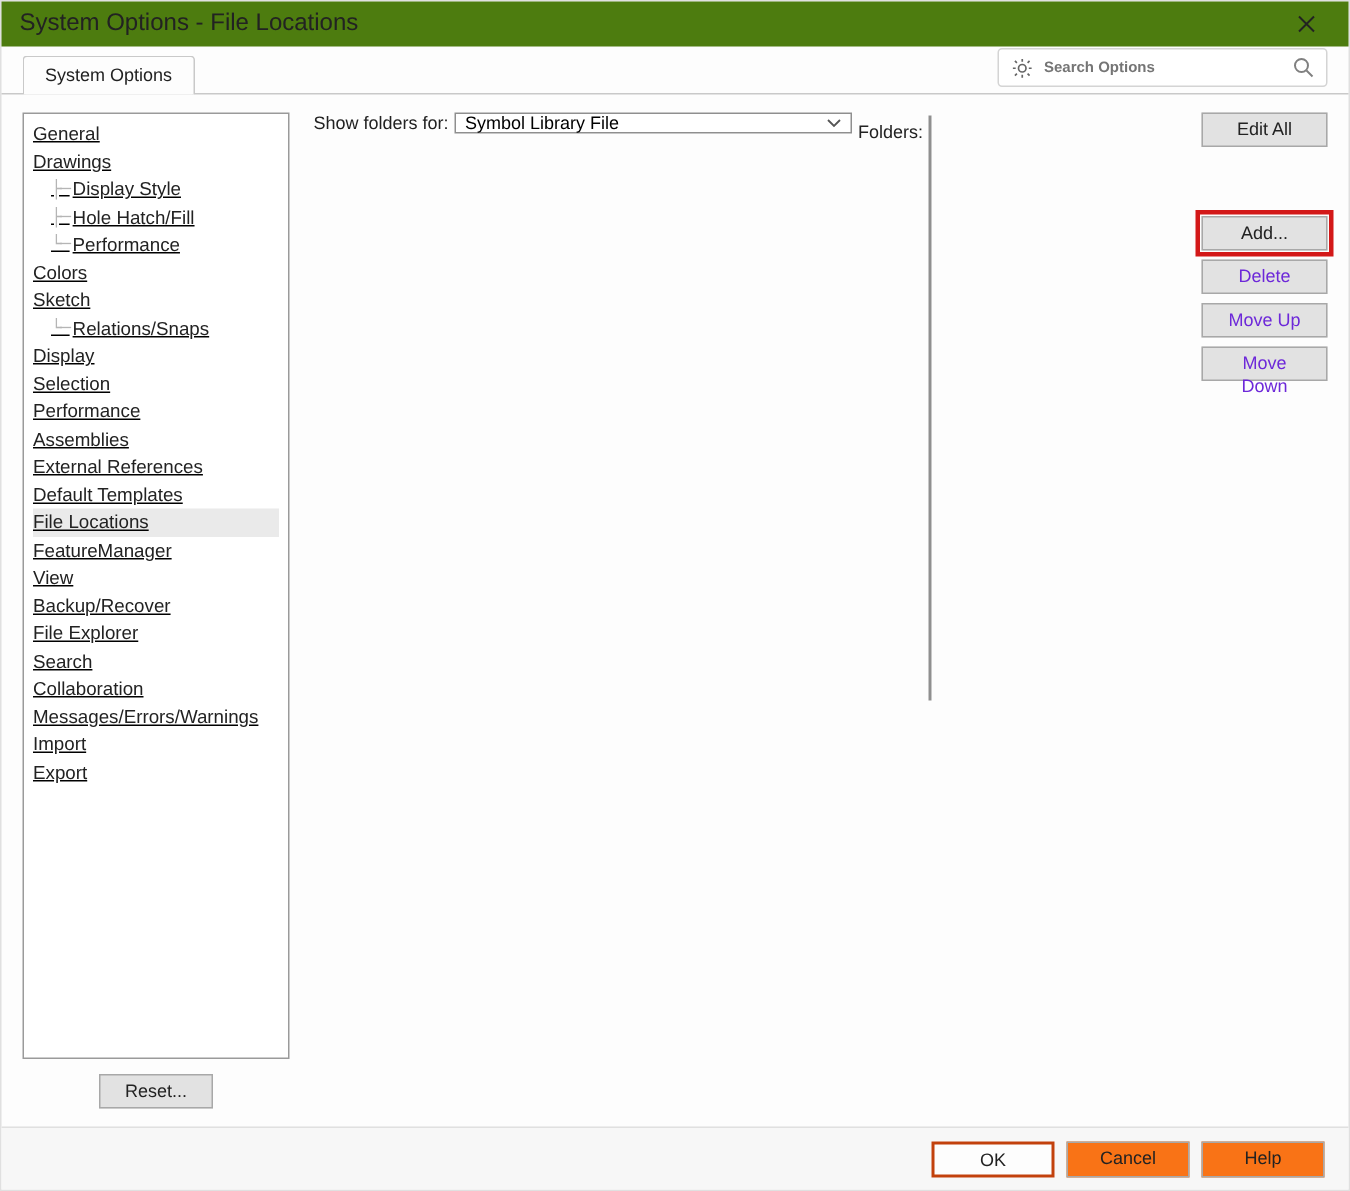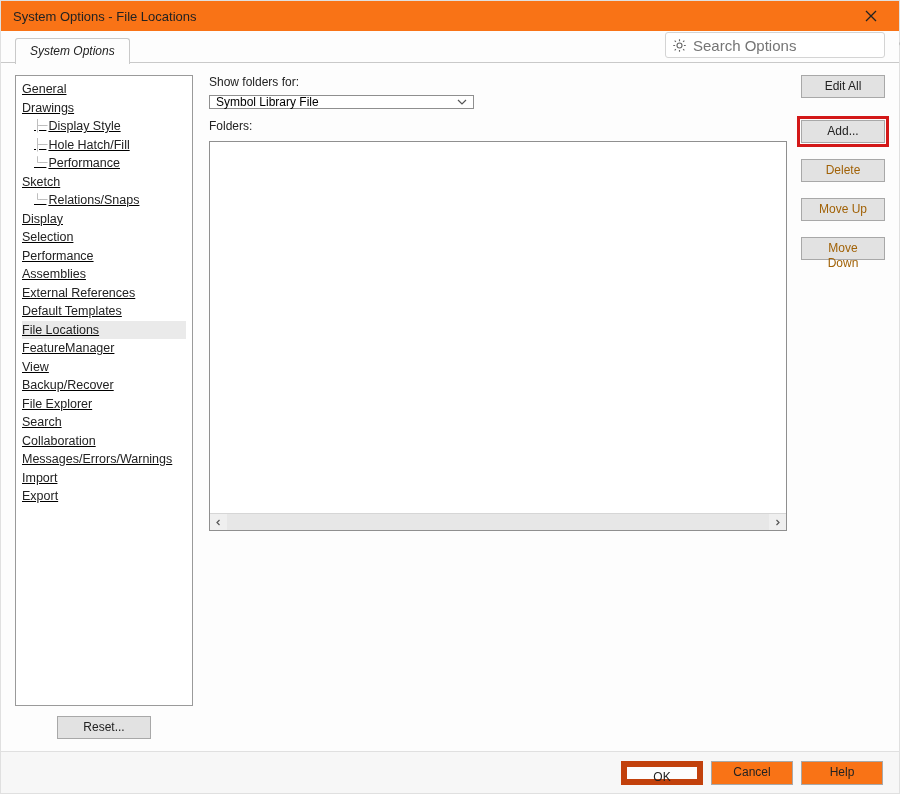--- a/index.html
+++ b/index.html
@@ -20,39 +20,39 @@
     flex-direction: column;
     border: 1px solid #e0e0e0;
   }
   
   .titlebar {
     height: 30px;
     display: flex;
     align-items: center;
     justify-content: space-between;
     padding: 0 8px 0 12px;
-    font-size: 13px;
+    font-size: 16px;
     color: #222;
-    background: #f97316;
+    background: #4d7c0f;
   }
   .titlebar .close {
     width: 40px; height: 30px;
     display: flex; align-items: center; justify-content: center;
     cursor: pointer;
   }
   
   .toprow {
     display: flex;
     align-items: flex-end;
     justify-content: space-between;
     padding: 6px 14px 0 14px;
     border-bottom: 1px solid #c9c9c9;
     height: 32px;
   }
-  .tabs { display: flex; align-items: flex-start; height: 100%; font-style: italic; }
+  .tabs { display: flex; align-items: flex-end; height: 100%; }
   .tab {
     padding: 5px 14px 6px 14px;
     border: 1px solid #c9c9c9;
     border-bottom: none;
     background: #fdfdfd;
     border-radius: 3px 3px 0 0;
     font-size: 12px;
     color: #222;
     position: relative;
     top: 1px;
@@ -67,23 +67,24 @@
     width: 220px;
     background: #fff;
     margin-bottom: 4px;
   }
   .searchbox .gear, .searchbox .magnify {
     width: 18px; height: 18px; display:flex; align-items:center; justify-content:center;
     color: #666;
   }
   .searchbox input {
     border: none; outline: none; flex: 1;
-    font-size: 15px; color: #7f1d1d;
+    font-size: 10px; color: #7f1d1d;
     padding: 0 6px;
     background: transparent;
+    font-weight: bold;
   }
   
   .body {
     flex: 1;
     display: flex;
     padding: 12px 14px 12px 14px;
     gap: 16px;
     overflow: hidden;
   }
   .leftcol {
@@ -125,41 +126,41 @@
     border: 1px solid #a8a8a8;
     font-size: 12px;
     color: #222;
     cursor: pointer;
     text-align: center;
     padding: 3px 10px;
     height: 23px;
     line-height: 15px;
   }
   .btn:disabled, .btn.disabled {
-    color: #a16207;
+    color: #6d28d9;
     cursor: default;
   }
   .btn.primary {
     background: #fdfdfd;
-    border: 6px solid #c2410c;
+    border: 2px solid #c2410c;
   }
   .reset-row {
     display:flex; justify-content:center;
   }
-  .reset-btn { width: 94px; }
+  .reset-btn { width: 76px; }
   
   .centercol {
     flex: 1;
     display: flex;
     gap: 14px;
   }
   .formcol {
     flex: 1;
     display: flex;
-    flex-direction: column;
+    flex-direction: row;
     gap: 4px;
   }
   .label { font-size: 12px; color: #222; margin-bottom: 2px;}
   .dropdown {
     height: 14px;
     border: 1px solid #8f8f8f;
     background: #fff;
     display: flex;
     align-items: center;
     justify-content: space-between;
@@ -195,21 +196,21 @@
   .hscroll .track { flex:1; background:#e7e7e7; }
   
   .actioncol {
     width: 84px;
     display: flex;
     flex-direction: column;
     gap: 6px;
     padding-top: 0;
   }
   .actioncol .btn { width: 84px; }
-  .action-group { display:flex; flex-direction:column; gap:16px; }
+  .action-group { display:flex; flex-direction:column; gap:6px; }
   .highlight-add {
     outline: 3px solid #d31818;
     outline-offset: 1px;
   }
   
   .footer {
     height: 42px;
     border-top: 1px solid #e0e0e0;
     display:flex;
     align-items:center;
@@ -267,20 +268,21 @@
             <span>Display Style</span>
           </div>
           <div class="tree-item tree-child">
             <span class="tree-branch">├─</span>
             <span>Hole Hatch/Fill</span>
           </div>
           <div class="tree-item tree-child">
             <span class="tree-branch">└─</span>
             <span>Performance</span>
           </div>
+          <div class="tree-item">Colors</div>
           <div class="tree-item">Sketch</div>
           <div class="tree-item tree-child">
             <span class="tree-branch">└─</span>
             <span>Relations/Snaps</span>
           </div>
           <div class="tree-item">Display</div>
           <div class="tree-item">Selection</div>
           <div class="tree-item">Performance</div>
           <div class="tree-item">Assemblies</div>
           <div class="tree-item">External References</div>
@@ -325,21 +327,21 @@
             <div class="arrow">
               <svg width="7" height="7" viewBox="0 0 7 7">
                   <path d="M2.5 1 L5 3.5 L2.5 6" fill="none" stroke="#555" stroke-width="1.2"></path>
                 </svg>
             </div>
           </div>
         </div>
       </div>
 
       <div class="actioncol">
-        <button class="btn" style="margin-bottom:16px">Edit All</button>
+        <button class="btn" style="margin-bottom:40px">Edit All</button>
         <div class="action-group">
           <button class="btn highlight-add">Add...</button>
           <button class="btn disabled" disabled="">Delete</button>
           <button class="btn disabled" disabled="">Move Up</button>
           <button class="btn disabled" disabled="">Move Down</button>
         </div>
       </div>
 
     </div>
   </div>

